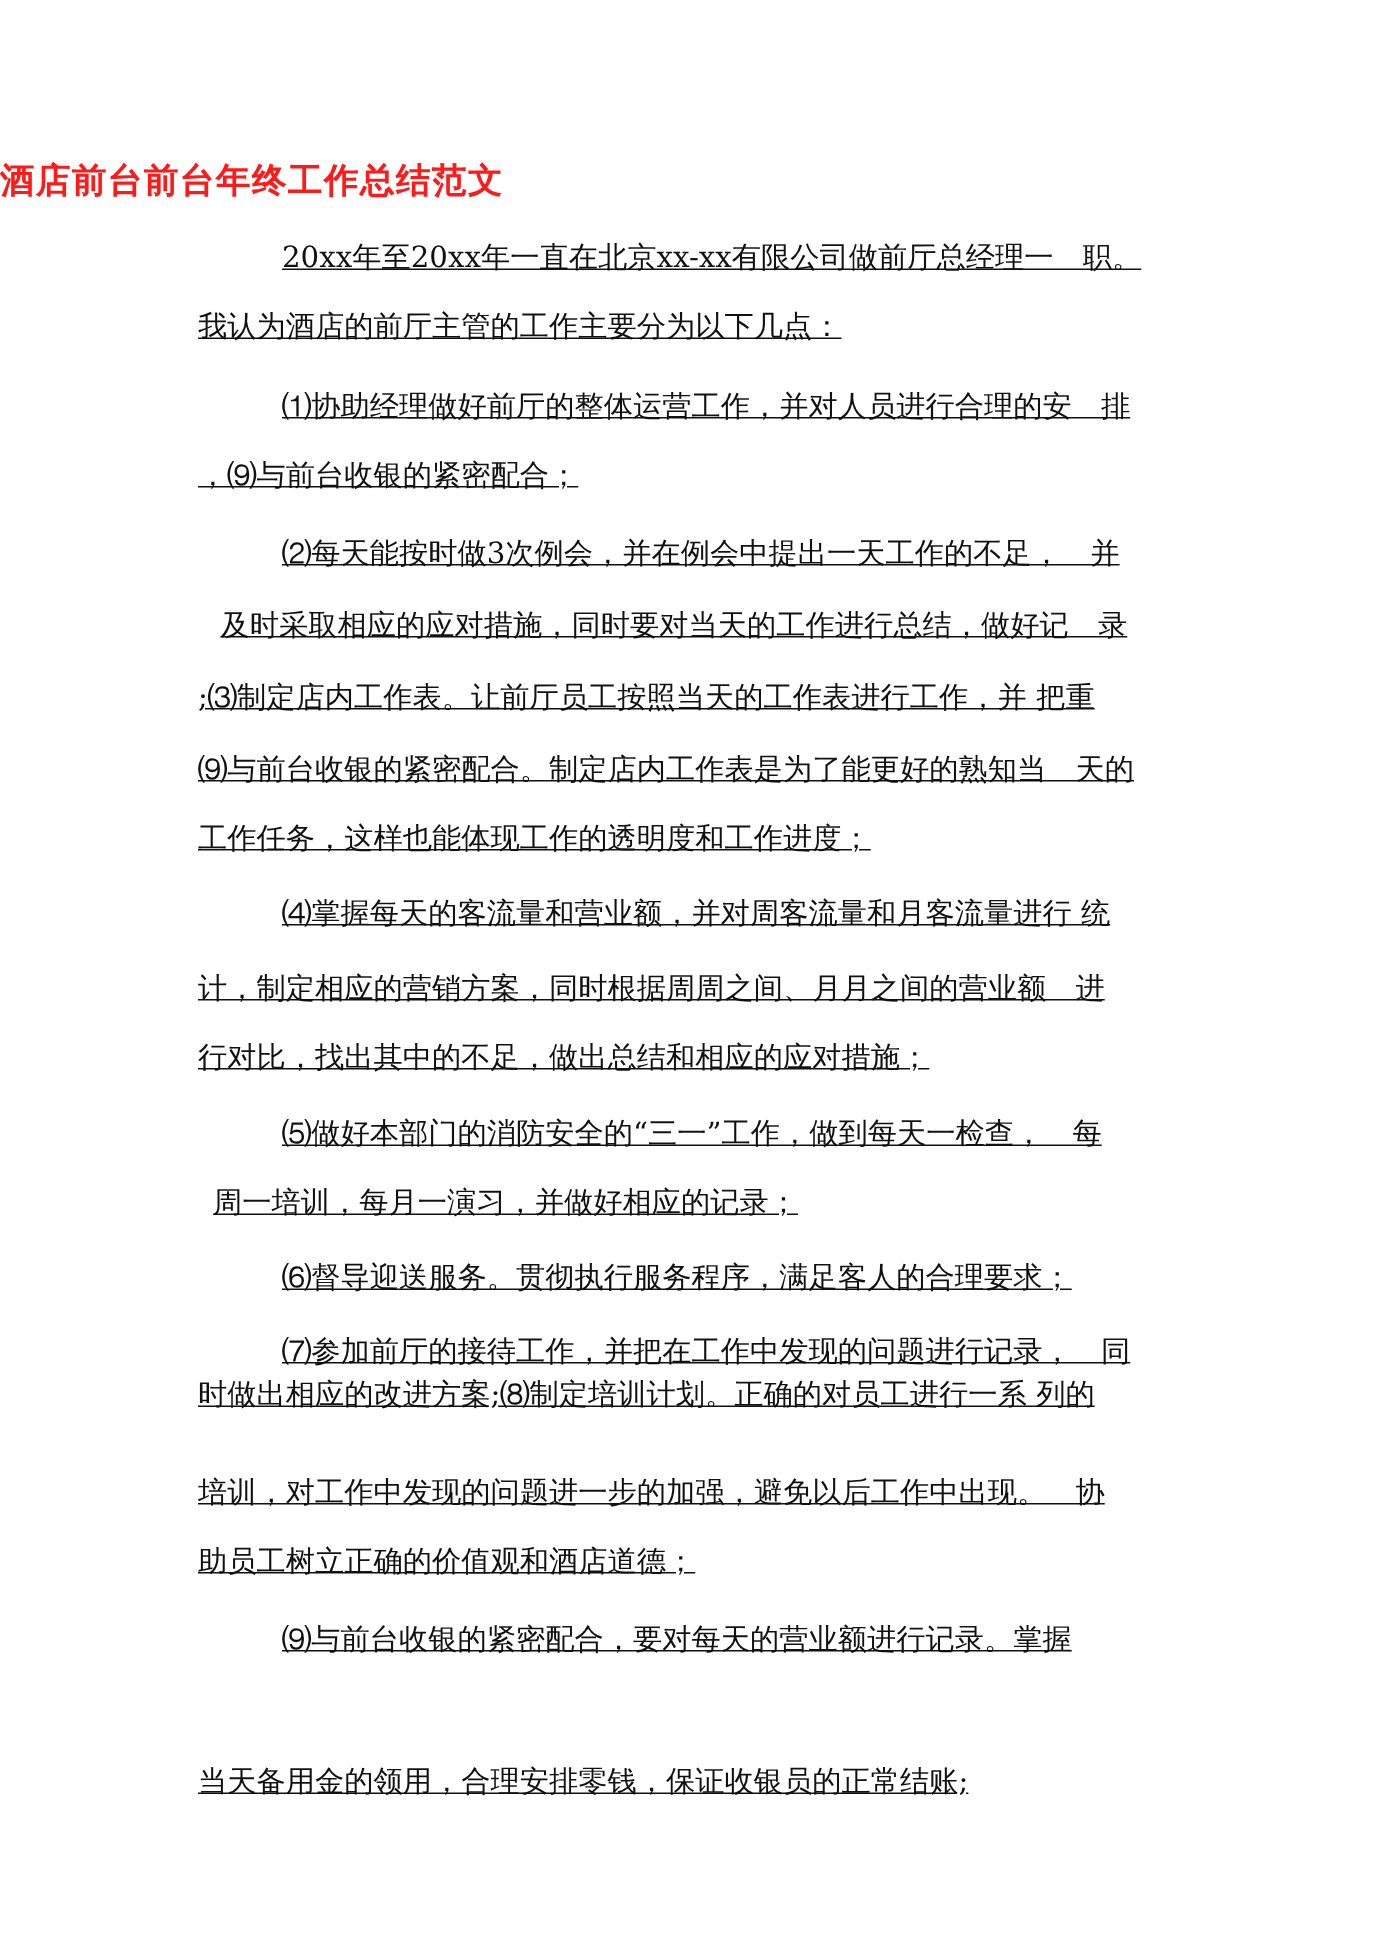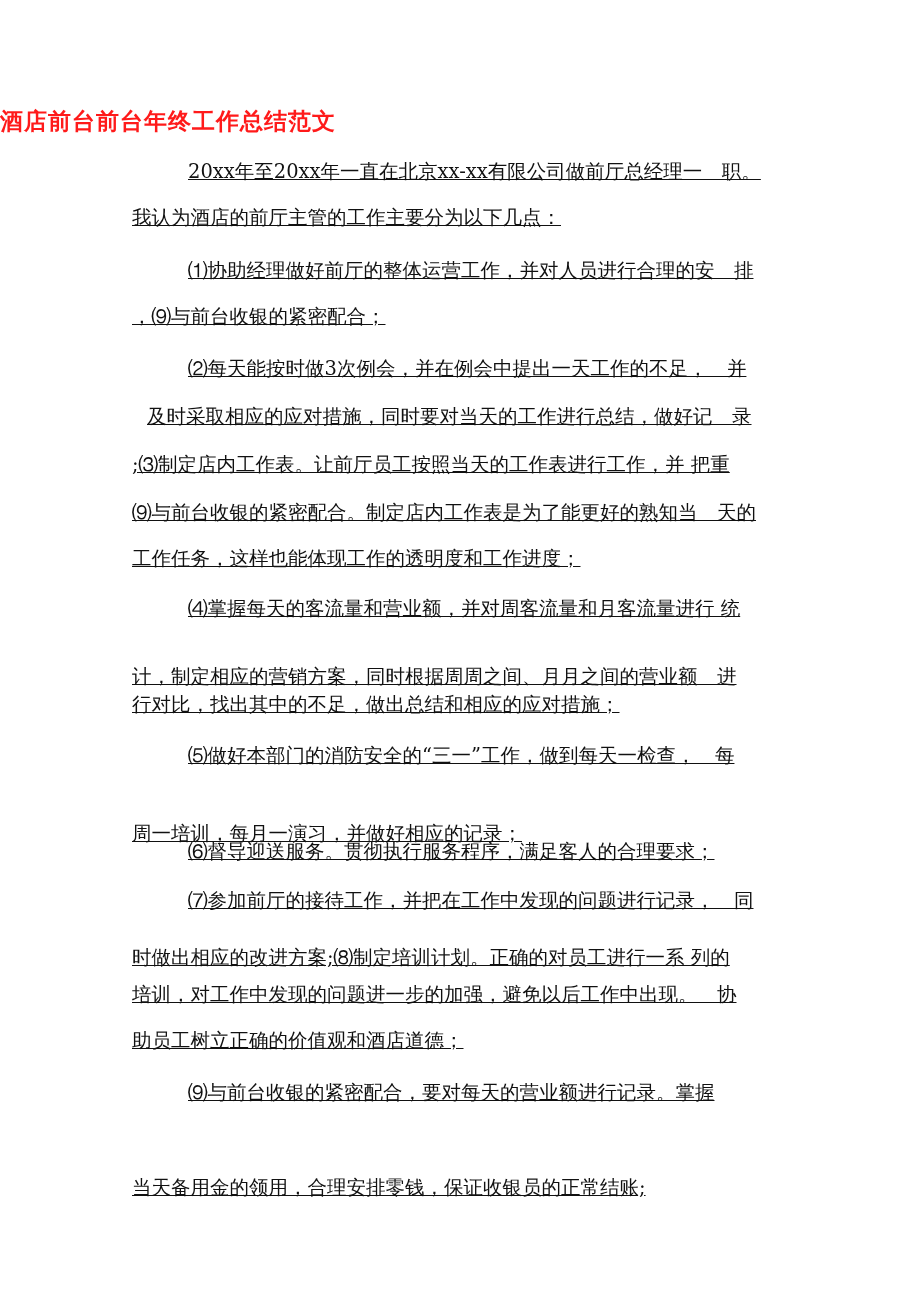--- a/index.html
+++ b/index.html
@@ -56,25 +56,25 @@
       <div class="line indent" style="top: 158px;">20xx年至20xx年一直在北京xx-xx有限公司做前厅总经理一　职。</div>
       <div class="line flush" style="top: 204px;">我认为酒店的前厅主管的工作主要分为以下几点：</div>
       <div class="line indent" style="top: 257px;">⑴协助经理做好前厅的整体运营工作，并对人员进行合理的安　排</div>
       <div class="line flush" style="top: 303px;">，⑼与前台收银的紧密配合；</div>
       <div class="line indent" style="top: 355px;">⑵每天能按时做3次例会，并在例会中提出一天工作的不足，　并</div>
       <div class="line flush" style="top: 403px; margin-left: 15px;">及时采取相应的应对措施，同时要对当天的工作进行总结，做好记　录</div>
       <div class="line flush" style="top: 451px;">;⑶制定店内工作表。让前厅员工按照当天的工作表进行工作，并 把重</div>
       <div class="line flush" style="top: 499px;">⑼与前台收银的紧密配合。制定店内工作表是为了能更好的熟知当　天的</div>
       <div class="line flush" style="top: 545px;">工作任务，这样也能体现工作的透明度和工作进度；</div>
       <div class="line indent" style="top: 564px; margin-top: 31px;">⑷掌握每天的客流量和营业额，并对周客流量和月客流量进行 统</div>
-      <div class="line flush" style="top: 663px;">计，制定相应的营销方案，同时根据周周之间、月月之间的营业额　进</div>
+      <div class="line flush" style="top: 645px;">计，制定相应的营销方案，同时根据周周之间、月月之间的营业额　进</div>
       <div class="line flush" style="top: 691px; text-align: right;">行对比，找出其中的不足，做出总结和相应的应对措施；</div>
       <div class="line indent" style="top: 742px;">⑸做好本部门的消防安全的“三一”工作，做到每天一检查，　每</div>
-      <div class="line flush" style="top: 820px;">周一培训，每月一演习，并做好相应的记录；</div>
+      <div class="line flush" style="top: 788px; margin-left: 10px;">周一培训，每月一演习，并做好相应的记录；</div>
       <div class="line indent" style="top: 838px;">⑹督导迎送服务。贯彻执行服务程序，满足客人的合理要求；</div>
       <div class="line indent" style="top: 887px;">⑺参加前厅的接待工作，并把在工作中发现的问题进行记录，　同</div>
-      <div class="line flush" style="top: 944px;">时做出相应的改进方案;⑻制定培训计划。正确的对员工进行一系 列的</div>
+      <div class="line flush" style="top: 916px;">时做出相应的改进方案;⑻制定培训计划。正确的对员工进行一系 列的</div>
       <div class="line flush" style="top: 981px;">培训，对工作中发现的问题进一步的加强，避免以后工作中出现。　协</div>
       <div class="line flush" style="top: 1027px;">助员工树立正确的价值观和酒店道德；</div>
       <div class="line indent" style="top: 1079px;">⑼与前台收银的紧密配合，要对每天的营业额进行记录。掌握</div>
       <div class="line flush" style="top: 1135px; margin-top: 39px;">当天备用金的领用，合理安排零钱，保证收银员的正常结账;</div>
     </div>
 </div>
 
 </body></html>

